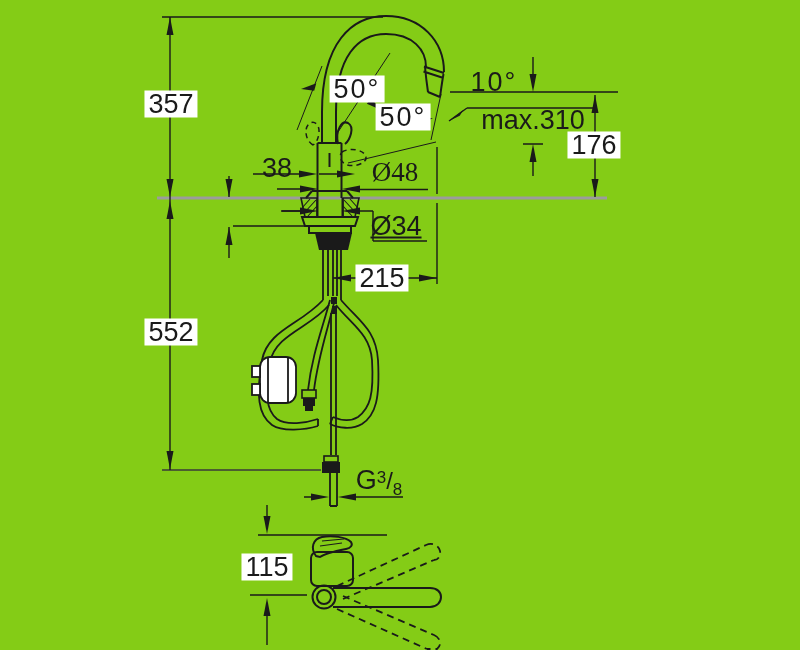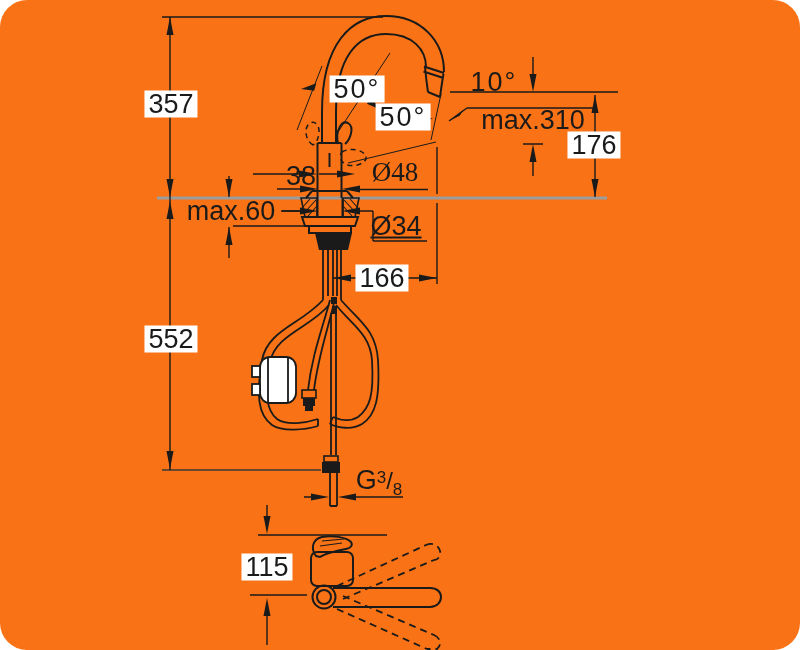--- a/index.html
+++ b/index.html
@@ -1,17 +1,17 @@
 <!DOCTYPE html>
 <html><head>
 <meta charset="utf-8">
 <style>
   html,body{margin:0;padding:0;background:#fff;}
-  .stage{position:relative;width:800px;height:650px;background:#f97316;overflow:hidden;
-         font-family:"Liberation Sans", sans-serif;border-radius:27px;}
+  .stage{position:relative;width:800px;height:650px;background:#84cc16;overflow:hidden;
+         font-family:"Liberation Sans", sans-serif;}
   .lbl{position:absolute;transform:translate(-50%,-50%);color:#1a1a1a;font-size:27px;
        line-height:1;white-space:nowrap;}
   .bg{background:#fff;padding:0 4px;}
   .deg{letter-spacing:2px;}
   .frac sup{font-size:17px;vertical-align:6px;}
   .frac sub{font-size:17px;vertical-align:-6px;}
   .frac .sl{font-size:24px;}
   svg{position:absolute;left:0;top:0;}
 </style>
 </head>
@@ -147,27 +147,26 @@
       <circle cx="324" cy="597" r="7"></circle>
       <path d="M333,588 H430 C437,588 441,592 441,597 C441,602 437,607 430,607 H333"></path>
     </g>
     <g stroke="#1a1a1a" stroke-width="1.8" fill="none" stroke-dasharray="7 5">
       <path d="M337,586 L426,545 M343,599 L434,560 M426,545 C433,542 439,546 440,551 C441,556 438,560 434,560"></path>
       <path d="M343,596 L434,635 M337,609 L427,649 M434,635 C441,638 442,645 437,649 L427,649"></path>
     </g>
   </svg>
 
   <div class="lbl bg" style="left:171px;top:104px;">357</div>
-  <div class="lbl bg" style="left:171px;top:339px;">552</div>
-  <div class="lbl" style="left:277px;top:176px;margin-left:24px;">38</div>
-  <div class="lbl" style="left:231px;top:211px;">max.60</div>
+  <div class="lbl bg" style="left:171px;top:332px;">552</div>
+  <div class="lbl" style="left:277px;top:168px;">38</div>
   <div class="lbl bg deg" style="left:357px;top:89px;">50°</div>
   <div class="lbl bg deg" style="left:403px;top:117px;">50°</div>
   <div class="lbl deg" style="left:494px;top:82px;">10°</div>
   <div class="lbl" style="left:533px;top:120px;">max.310</div>
   <div class="lbl bg" style="left:594px;top:145px;">176</div>
   <div class="lbl" style="left:395px;top:172px;font-family:Liberation Serif, serif;">Ø48</div>
   <div class="lbl" style="left:396px;top:226px;text-decoration:underline;">Ø34</div>
-  <div class="lbl bg" style="left:382px;top:278px;">166</div>
+  <div class="lbl bg" style="left:382px;top:278px;">215</div>
   <div class="lbl bg" style="left:267px;top:567px;">115</div>
   <div class="lbl frac" style="left:379px;top:482px;text-align:center;"><span>G</span><sup>3</sup><span class="sl">/</span><sub>8</sub></div>
 
 </div>
 
 </body></html>

